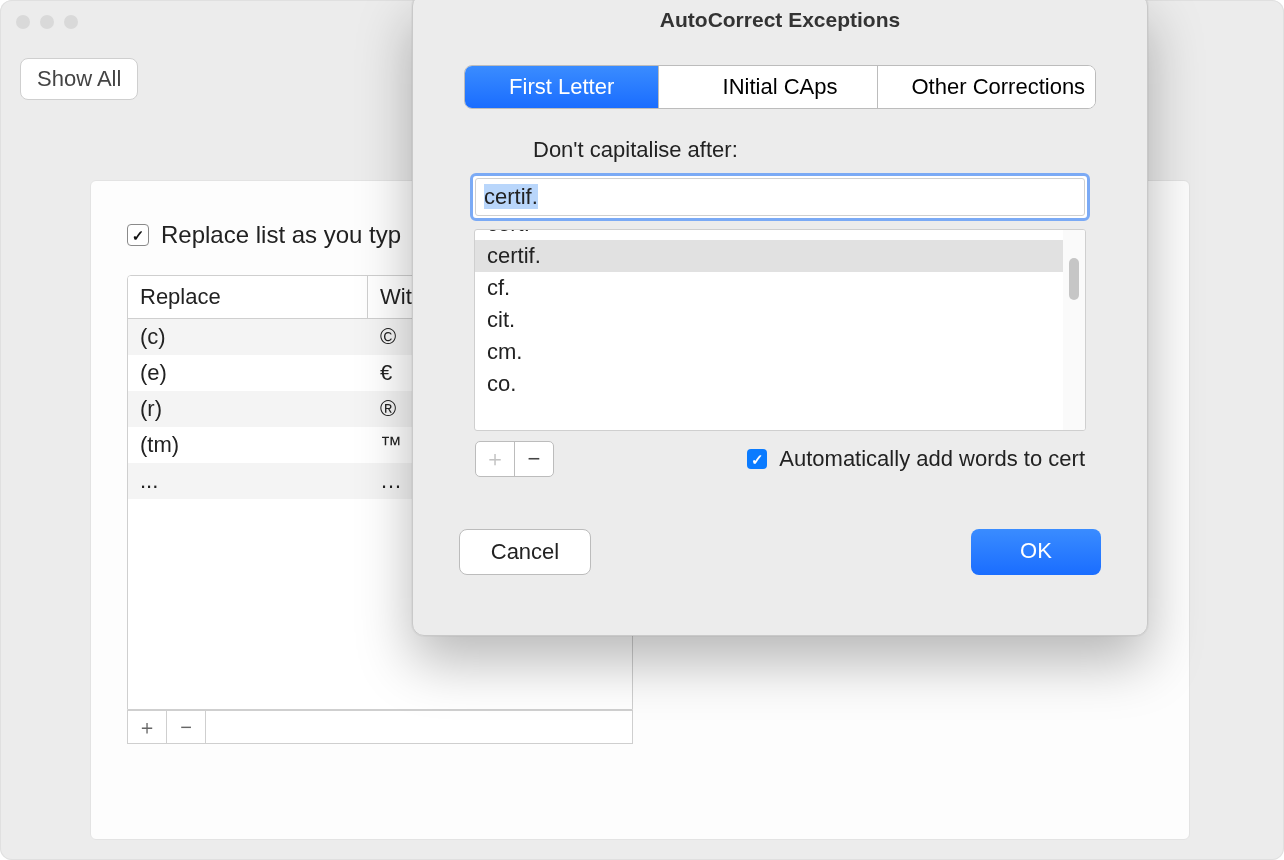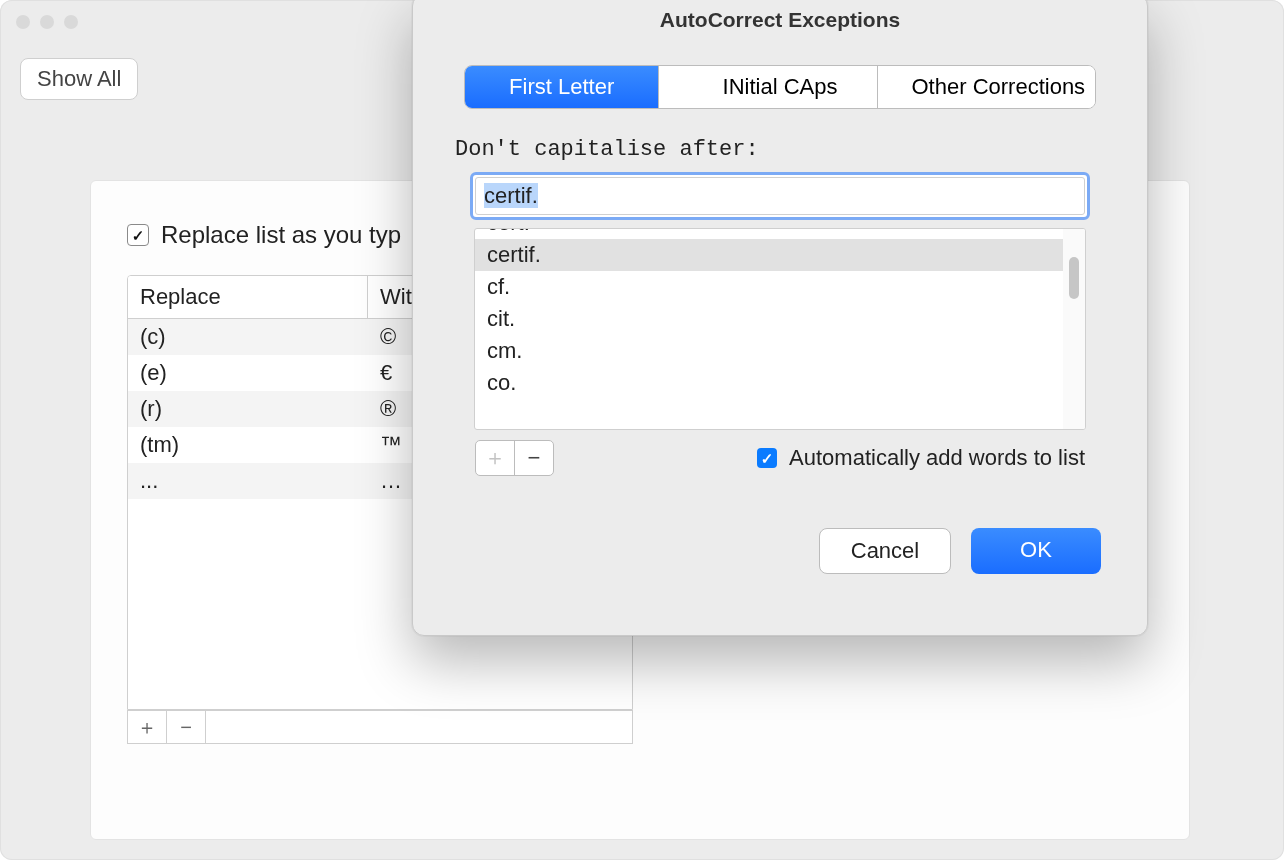--- a/index.html
+++ b/index.html
@@ -89,21 +89,21 @@
   .seg-item{
     flex:1;text-align:center;padding:8px 0;font-size:22px;border-right:1px solid var(--border-dark);
     background:#fff;color:#000000;
   }
   .seg-item:last-child{border-right:none;}
   .seg-item.active{
     background:linear-gradient(to bottom,var(--accent-grad-a),var(--accent-grad-b));
     color:#fff;font-weight:500;
   }
   .section-label{
-    font-size:22px;margin:28px 0 10px 42px;font-family:Liberation Mono, monospace;
+    font-size:22px;margin:28px 0 10px 120px;
   }
   .text-field-wrap{
     margin:0 auto;width:610px;
     border:3px solid #7baaf5;border-radius:6px;padding:2px;background:#fff;
   }
   .text-field{
     width:100%;box-sizing:border-box;border:1px solid #d0d0d0;border-radius:3px;
     font-size:22px;padding:5px 8px;font-family:inherit;
   }
   .text-field .sel{background:#b9d6fb;}
@@ -122,21 +122,21 @@
     width:610px;margin:10px auto 0;display:flex;align-items:center;justify-content:space-between;
   }
   .pm-group{display:flex;border:1px solid var(--border-dark);border-radius:5px;overflow:hidden;background:#fff;}
   .pm-btn{width:38px;height:34px;display:flex;align-items:center;justify-content:center;font-size:22px;color:#444;}
   .pm-btn.disabled{color:#c3c3c3;}
   .pm-btn+.pm-btn{border-left:1px solid var(--border-dark);}
   .auto-add{display:flex;align-items:center;gap:12px;font-size:22px;}
   .mac-check.blue{border:none;background:#0a7bff;}
   .mac-check.blue.checked::before{color:#fff;}
   .dialog-buttons{
-    display:flex;gap:20px;justify-content:flex-end;padding:0 46px;margin-top:52px;
+    display:flex;gap:20px;justify-content:space-between;padding:0 46px;margin-top:52px;
   }
   .btn{
     min-width:130px;padding:9px 0;border-radius:8px;font-size:22px;text-align:center;
     border:1px solid var(--border-dark);background:#fff;color:#222;
   }
   .btn.primary{
     border:none;color:#fff;
     background:linear-gradient(to bottom,var(--accent-grad-a),var(--accent-grad-b));
   }
 </style>
@@ -231,21 +231,21 @@
       <div class="pm-group">
         <div class="pm-btn disabled">
           <span>＋</span>
         </div>
         <div class="pm-btn">
           <span>−</span>
         </div>
       </div>
       <div class="auto-add">
         <span class="mac-check blue checked"></span>
-        <span>Automatically add words to list</span>
+        <span>Automatically add words to cert</span>
       </div>
     </div>
 
     <div class="dialog-buttons">
       <div class="btn">Cancel</div>
       <div class="btn primary">OK</div>
     </div>
   </div>
 
 </div>

